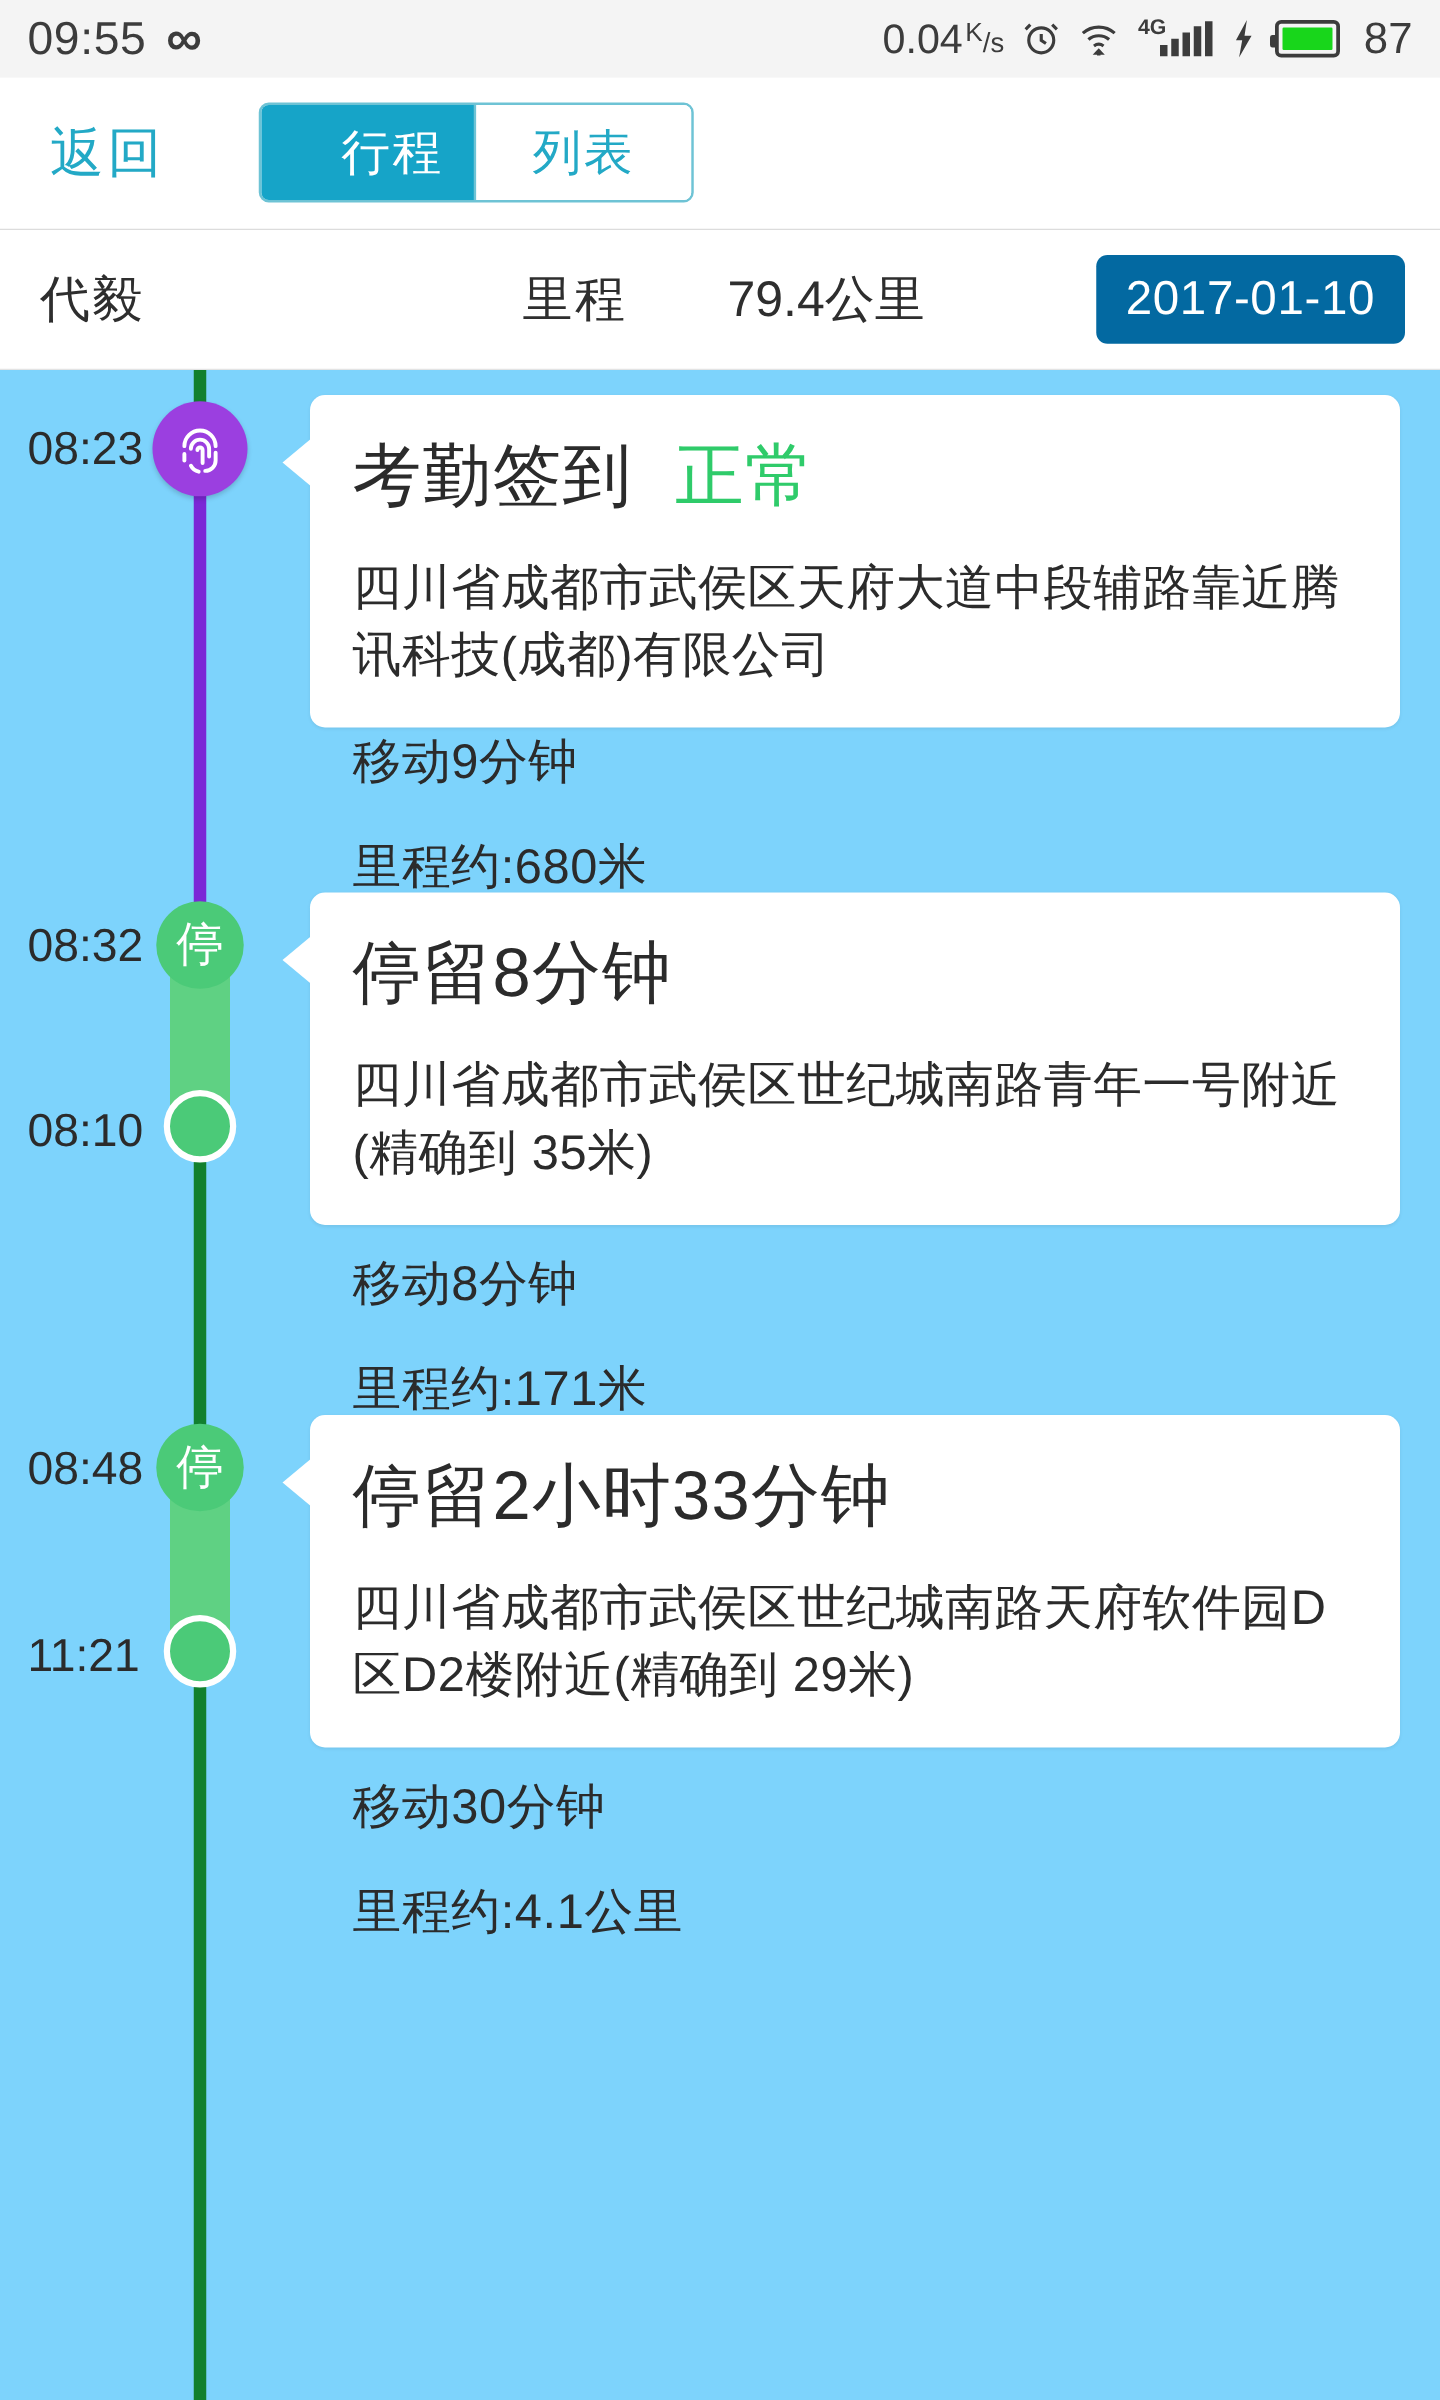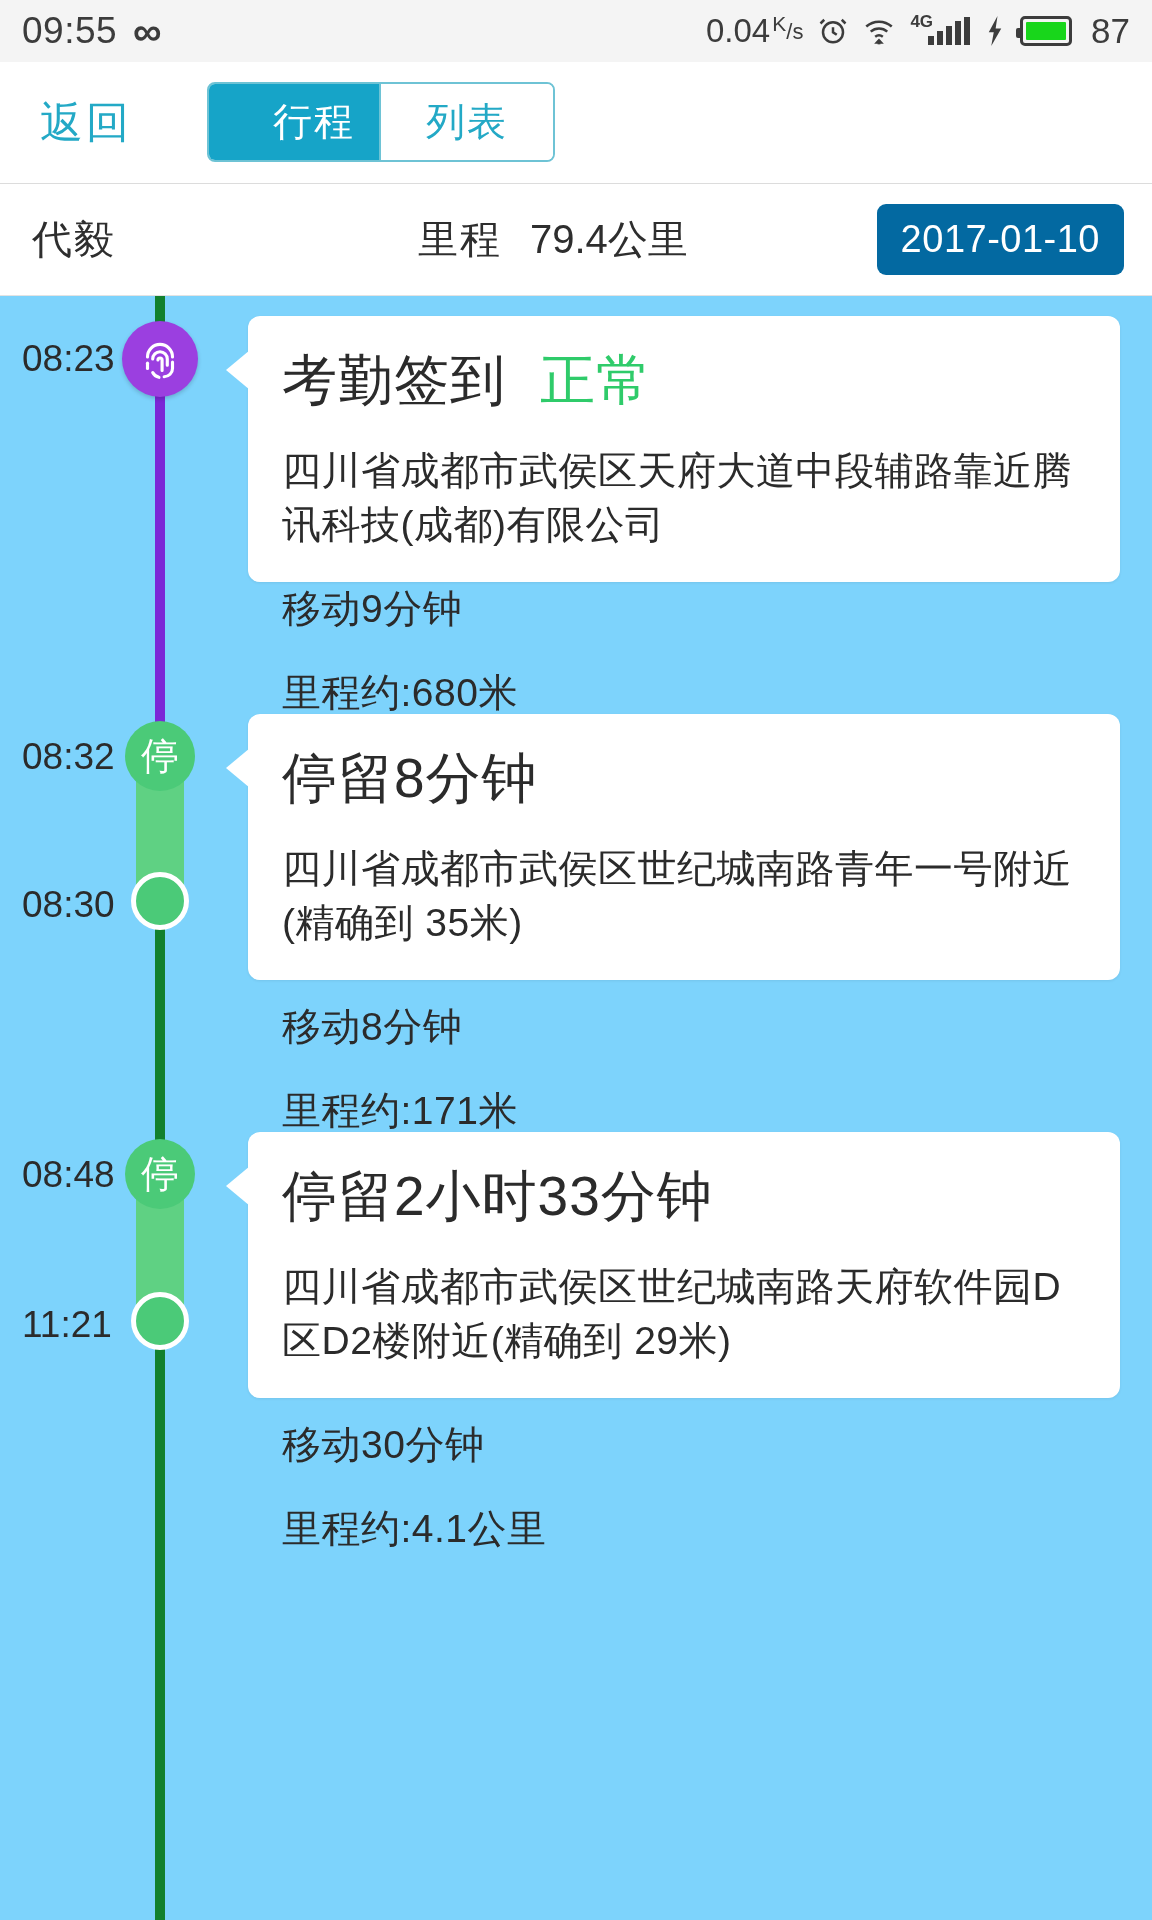--- a/index.html
+++ b/index.html
@@ -15,21 +15,21 @@
     height: 62px; width: 100%;
     background: #f4f4f4;
     display: flex; align-items: center;
     padding: 0 22px;
     color: #3b3b3b;
   }
   .sb-time { font-size: 37px; letter-spacing: 0.5px; color: #3c3c3c; }
   .sb-infinity { font-size: 40px; margin-left: 16px; line-height: 1; color: #3c3c3c; font-weight: 700;}
   .sb-spacer { flex: 1; }
   .sb-right { display: flex; align-items: center; gap: 15px; }
-  .sb-net { font-size: 33px; color: #3c3c3c; display:flex; align-items:flex-start; }
+  .sb-net { font-size: 33px; color: #3c3c3c; display:flex; align-items:center; }
   .sb-net sup { font-size: 21px; }
   .sb-net .frac { font-size: 22px; display:inline-block; margin-left:2px;}
   .sb-icon { display: inline-flex; align-items: center; }
   .sb-4g { font-size: 17px; font-weight: bold; color:#3c3c3c; position:relative; top:-9px; margin-right:-5px;}
   .bars { display: flex; align-items: flex-end; gap: 3px; height: 28px; }
   .bars i { width: 6px; background: #3c3c3c; display: block; }
   .bars i:nth-child(1) { height: 9px; }
   .bars i:nth-child(2) { height: 14px; }
   .bars i:nth-child(3) { height: 19px; }
   .bars i:nth-child(4) { height: 24px; }
@@ -69,21 +69,21 @@
   .seg.active { background: #16a4c8; color: #fff; padding-left: 40px; }
 
   
   .infobar {
     height: 112px; background: #fff;
     display: flex; align-items: center;
     border-bottom: 1px solid #e3e3e3;
     position: relative;
   }
   .ib-name { font-size: 40px; color: #2e2e2e; margin-left: 32px; letter-spacing: 2px;}
-  .ib-mid { position: absolute; left: 418px; display: flex; align-items: baseline; gap: 28px; }
+  .ib-mid { position: absolute; left: 418px; display: flex; align-items: baseline; gap: 80px; }
   .ib-label { font-size: 40px; color: #2e2e2e; letter-spacing:2px;}
   .ib-value { font-size: 40px; color: #2e2e2e; }
   .date-badge {
     position: absolute; right: 28px;
     background: #0369a1; color: #fff; font-size: 38px;
     border-radius: 9px; padding: 14px 24px; letter-spacing: 0.5px;
   }
 
   
   .timeline {
@@ -243,21 +243,21 @@
 
   <div class="move-block" style="top:286px;">
     <div class="move-line">移动9分钟</div>
     <div class="move-line">里程约:680米</div>
   </div>
 
   <div class="time-label" style="top:440px;">08:32</div>
   <div class="node node-green" style="left:125px;top:425px;">
     <span>停</span>
   </div>
-  <div class="time-label" style="top:588px;">08:30</div>
+  <div class="time-label" style="top:588px;">08:10</div>
   <div class="node node-hollow" style="left:131px;top:576px;"></div>
   <div class="card" style="top:418px;">
     <div class="card-title">停留8分钟</div>
     <div class="card-addr">四川省成都市武侯区世纪城南路青年一号附近(精确到 35米)</div>
   </div>
 
   <div class="move-block" style="top:704px;">
     <div class="move-line">移动8分钟</div>
     <div class="move-line">里程约:171米</div>
   </div>

